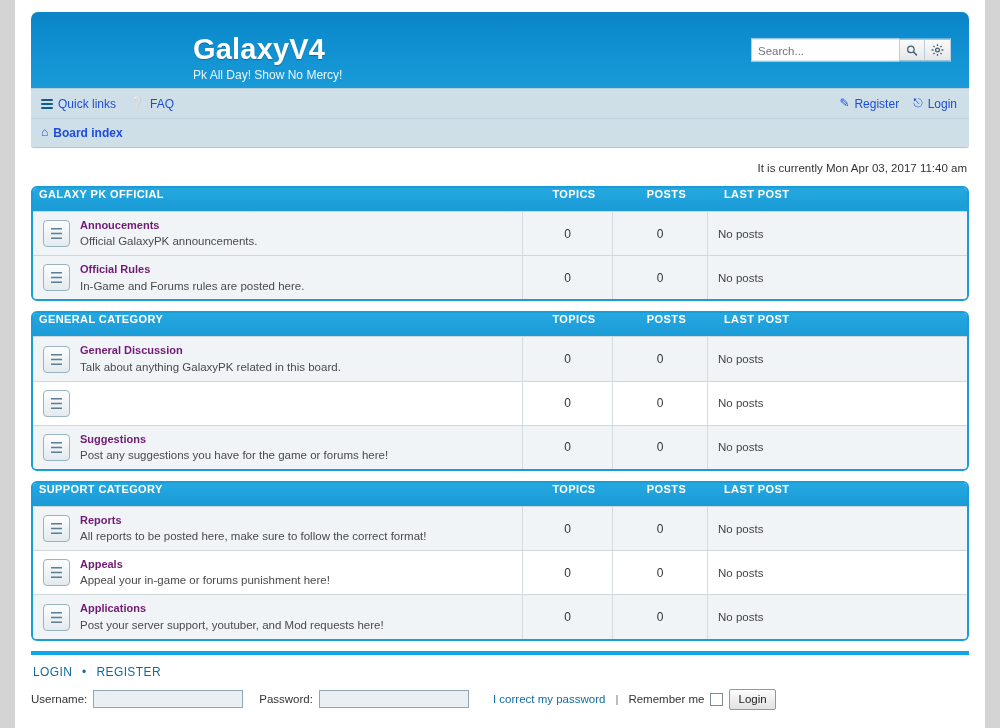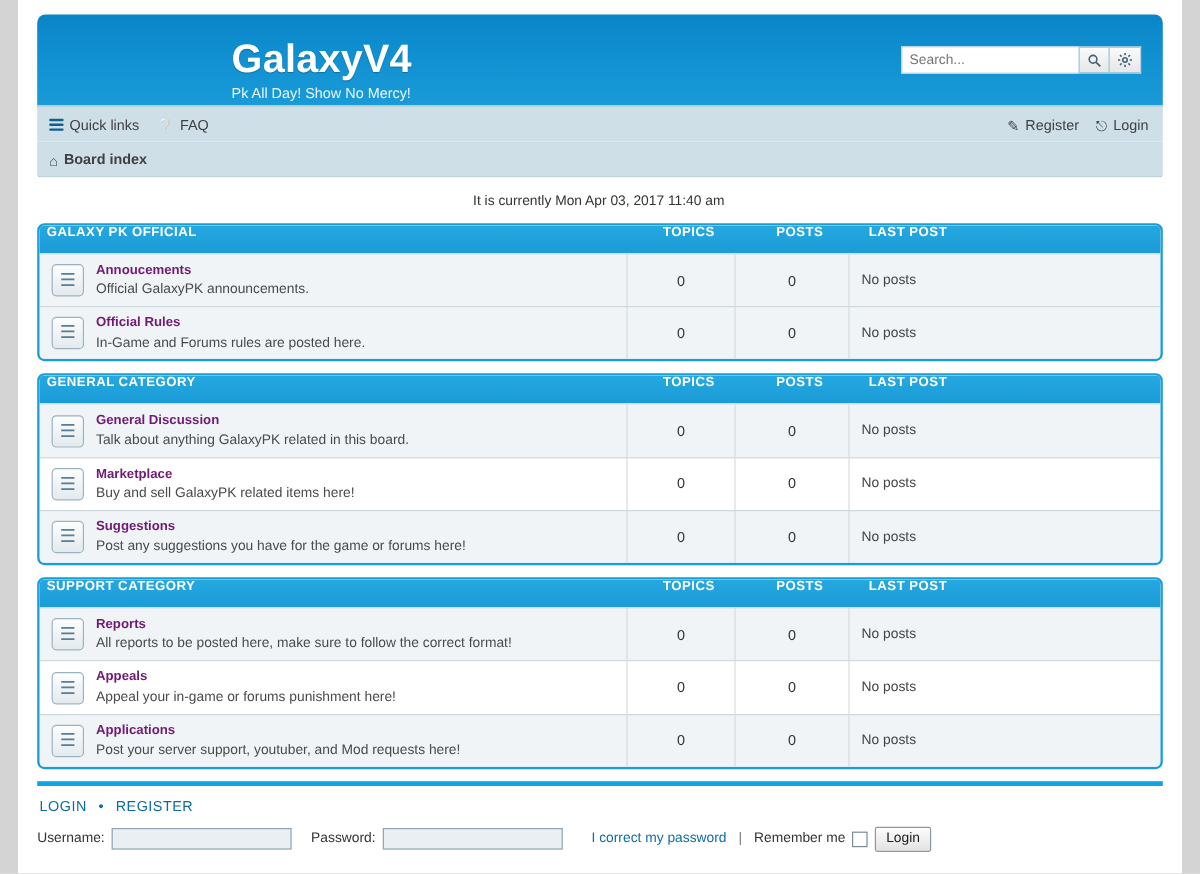--- a/index.html
+++ b/index.html
@@ -29,21 +29,21 @@
     border-radius: 7px 7px 0 0;
     position: relative;
     display: flex;
     align-items: center;
   }
   .logo-block {
     margin-left: 162px;
     color: #fff;
   }
   .site-title {
-    font-size: 33px;
+    font-size: 29px;
     font-weight: bold;
     letter-spacing: .2px;
     line-height: 1.1;
     color: #ffffff;
     text-shadow: 0 1px 1px rgba(0,0,0,.25);
     margin-top: 16px;
   }
   .site-desc {
     font-size: 12px;
     color: #eaf6fd;
@@ -100,24 +100,24 @@
   .navbar .left, .navbar .right {
     display: flex;
     align-items: center;
     gap: 14px;
   }
   .navbar .right {
     position: absolute;
     right: 12px;
   }
   .nav-link {
-    color: #404040;
+    color: #1d4ed8;
     text-decoration: none;
     display: flex;
-    align-items: flex-end;
+    align-items: flex-start;
     gap: 5px;
     cursor: pointer;
     white-space: nowrap;
   }
   .navbar2 {
     background: #cfdfe8;
     border-top: 1px solid #bed3de;
     border-bottom: 1px solid #b0c7d4;
     height: 30px;
     display: flex;
@@ -136,21 +136,21 @@
   .burger span {
     display: block;
     height: 2px;
     background: #105f8d;
     margin: 2px 0;
     border-radius: 1px;
   }
 
   
   .time-row {
-    text-align: center;
+    text-align: right;
     font-size: 11.5px;
     color: #333;
     padding: 14px 2px 12px 0;
   }
 
   
   .category {
     border: 2px solid #199dd9;
     border-radius: 6px;
     margin-bottom: 10px;
@@ -437,24 +437,20 @@
         </div>
       </div>
       <div class="f-topics">0</div>
       <div class="f-posts">0</div>
       <div class="f-last">No posts</div>
     </div>
 
     <div class="forum-row">
       <div class="f-main">
         <div class="f-icon">☰</div>
-        <div class="f-text">
-          <a class="f-title">Marketplace</a>
-          <div class="f-desc">Buy and sell GalaxyPK related items here!</div>
-        </div>
       </div>
       <div class="f-topics">0</div>
       <div class="f-posts">0</div>
       <div class="f-last">No posts</div>
     </div>
 
     <div class="forum-row alt">
       <div class="f-main">
         <div class="f-icon">☰</div>
         <div class="f-text">

